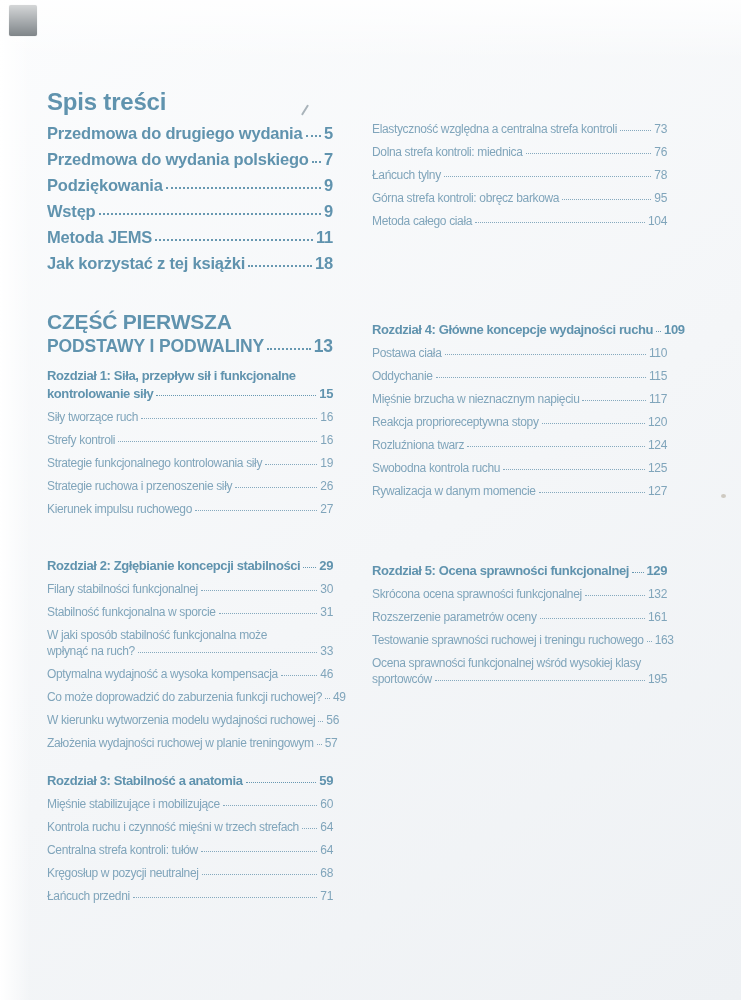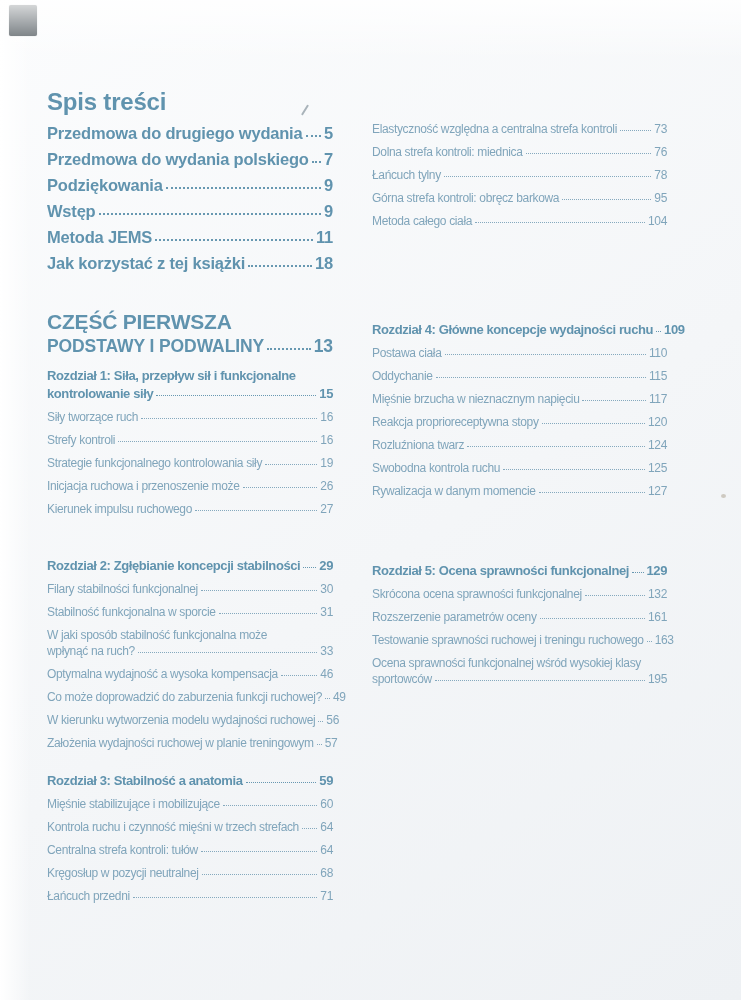--- a/index.html
+++ b/index.html
@@ -167,21 +167,21 @@
           <span class="lbl">Strefy kontroli</span>
           <span class="dots"></span>
           <span class="pg">16</span>
         </div>
         <div class="row sub">
           <span class="lbl">Strategie funkcjonalnego kontrolowania siły</span>
           <span class="dots"></span>
           <span class="pg">19</span>
         </div>
         <div class="row sub">
-          <span class="lbl">Inicjacja ruchowa i przenoszenie może</span>
+          <span class="lbl">Strategie ruchowa i przenoszenie siły</span>
           <span class="dots"></span>
           <span class="pg">26</span>
         </div>
         <div class="row sub">
           <span class="lbl">Kierunek impulsu ruchowego</span>
           <span class="dots"></span>
           <span class="pg">27</span>
         </div>
       </div>
     </div>

